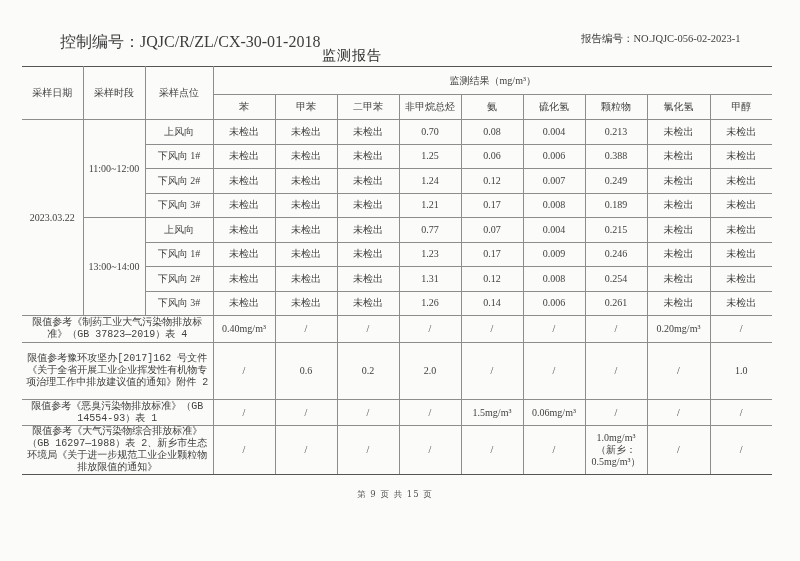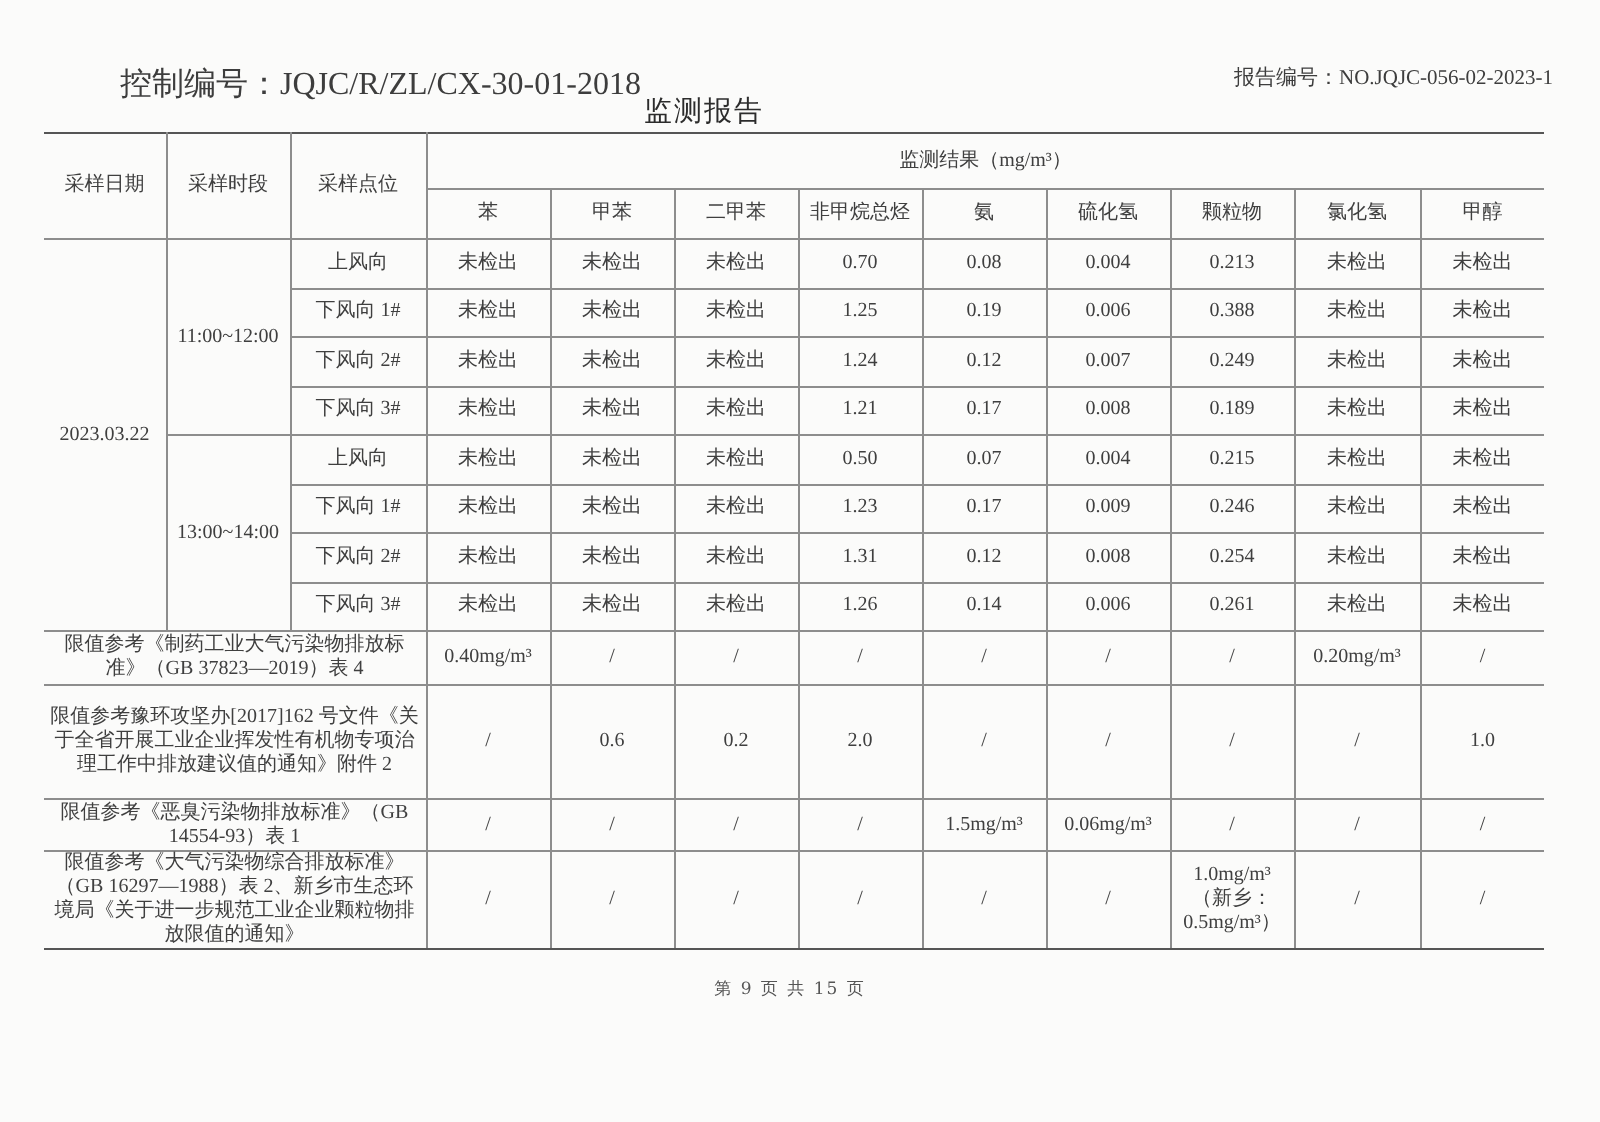--- a/index.html
+++ b/index.html
@@ -12,21 +12,20 @@
   }
   .ctrl-no {
     position: absolute; left: 60px; top: 32px;
     font-size: 16px; color: #3d3d3d;
     font-family: "Liberation Serif", "DejaVu Serif", serif;
   }
   .report-no {
     position: absolute; left: 581px; top: 32px;
     font-size: 10.5px; color: #3d3d3d;
     font-family: "Liberation Serif", "DejaVu Serif", serif;
-    margin-left: 36px;
   }
   .title {
     position: absolute; left: 0; width: 704px; top: 47px;
     text-align: center; font-size: 14px; font-weight: normal; color: #2c2c2c;
     letter-spacing: 1px;
   }
   table.report {
     position: absolute; left: 22px; top: 66px;
     border-collapse: collapse;
     table-layout: fixed;
@@ -46,21 +45,21 @@
   table.report tr.bottom-border td { border-bottom: 1.6px solid #555; }
   table.report td.first, table.report th.first { border-left: none; margin-top: 28px; }
   table.report td.last, table.report th.last { border-right: none; margin-left: 24px; }
   .h1 { height: 28px; }
   .h2 { height: 25px; }
   .dr { height: 24.5px; }
   .lim1 { height: 27px; }
   .lim2 { height: 57px; }
   .lim3 { height: 26px; }
   .lim4 { height: 49px; }
-  .ref-text { font-size: 10px; line-height: 12.5px; text-align: center; }
+  .ref-text { font-size: 10px; line-height: 12.5px; text-align: center; font-family: Liberation Mono, monospace; }
   .result-head { text-align: center; }
   .footer {
     position: absolute; left: 0; width: 790px; top: 489px;
     text-align: center; font-size: 8.5px; color: #555;
     letter-spacing: 1px;
   }
 </style>
 </head>
 <body>
 
@@ -117,21 +116,21 @@
       <td>0.213</td>
       <td>未检出</td>
       <td class="last">未检出</td>
     </tr>
     <tr class="dr">
       <td>下风向 1#</td>
       <td>未检出</td>
       <td>未检出</td>
       <td>未检出</td>
       <td>1.25</td>
-      <td>0.19</td>
+      <td>0.06</td>
       <td>0.006</td>
       <td>0.388</td>
       <td>未检出</td>
       <td class="last">未检出</td>
     </tr>
     <tr class="dr">
       <td>下风向 2#</td>
       <td>未检出</td>
       <td>未检出</td>
       <td>未检出</td>
@@ -154,21 +153,21 @@
       <td>未检出</td>
       <td class="last">未检出</td>
     </tr>
 
     <tr class="dr">
       <td rowspan="4">13:00~14:00</td>
       <td>上风向</td>
       <td>未检出</td>
       <td>未检出</td>
       <td>未检出</td>
-      <td>0.50</td>
+      <td>0.77</td>
       <td>0.07</td>
       <td>0.004</td>
       <td>0.215</td>
       <td>未检出</td>
       <td class="last">未检出</td>
     </tr>
     <tr class="dr">
       <td>下风向 1#</td>
       <td>未检出</td>
       <td>未检出</td>

